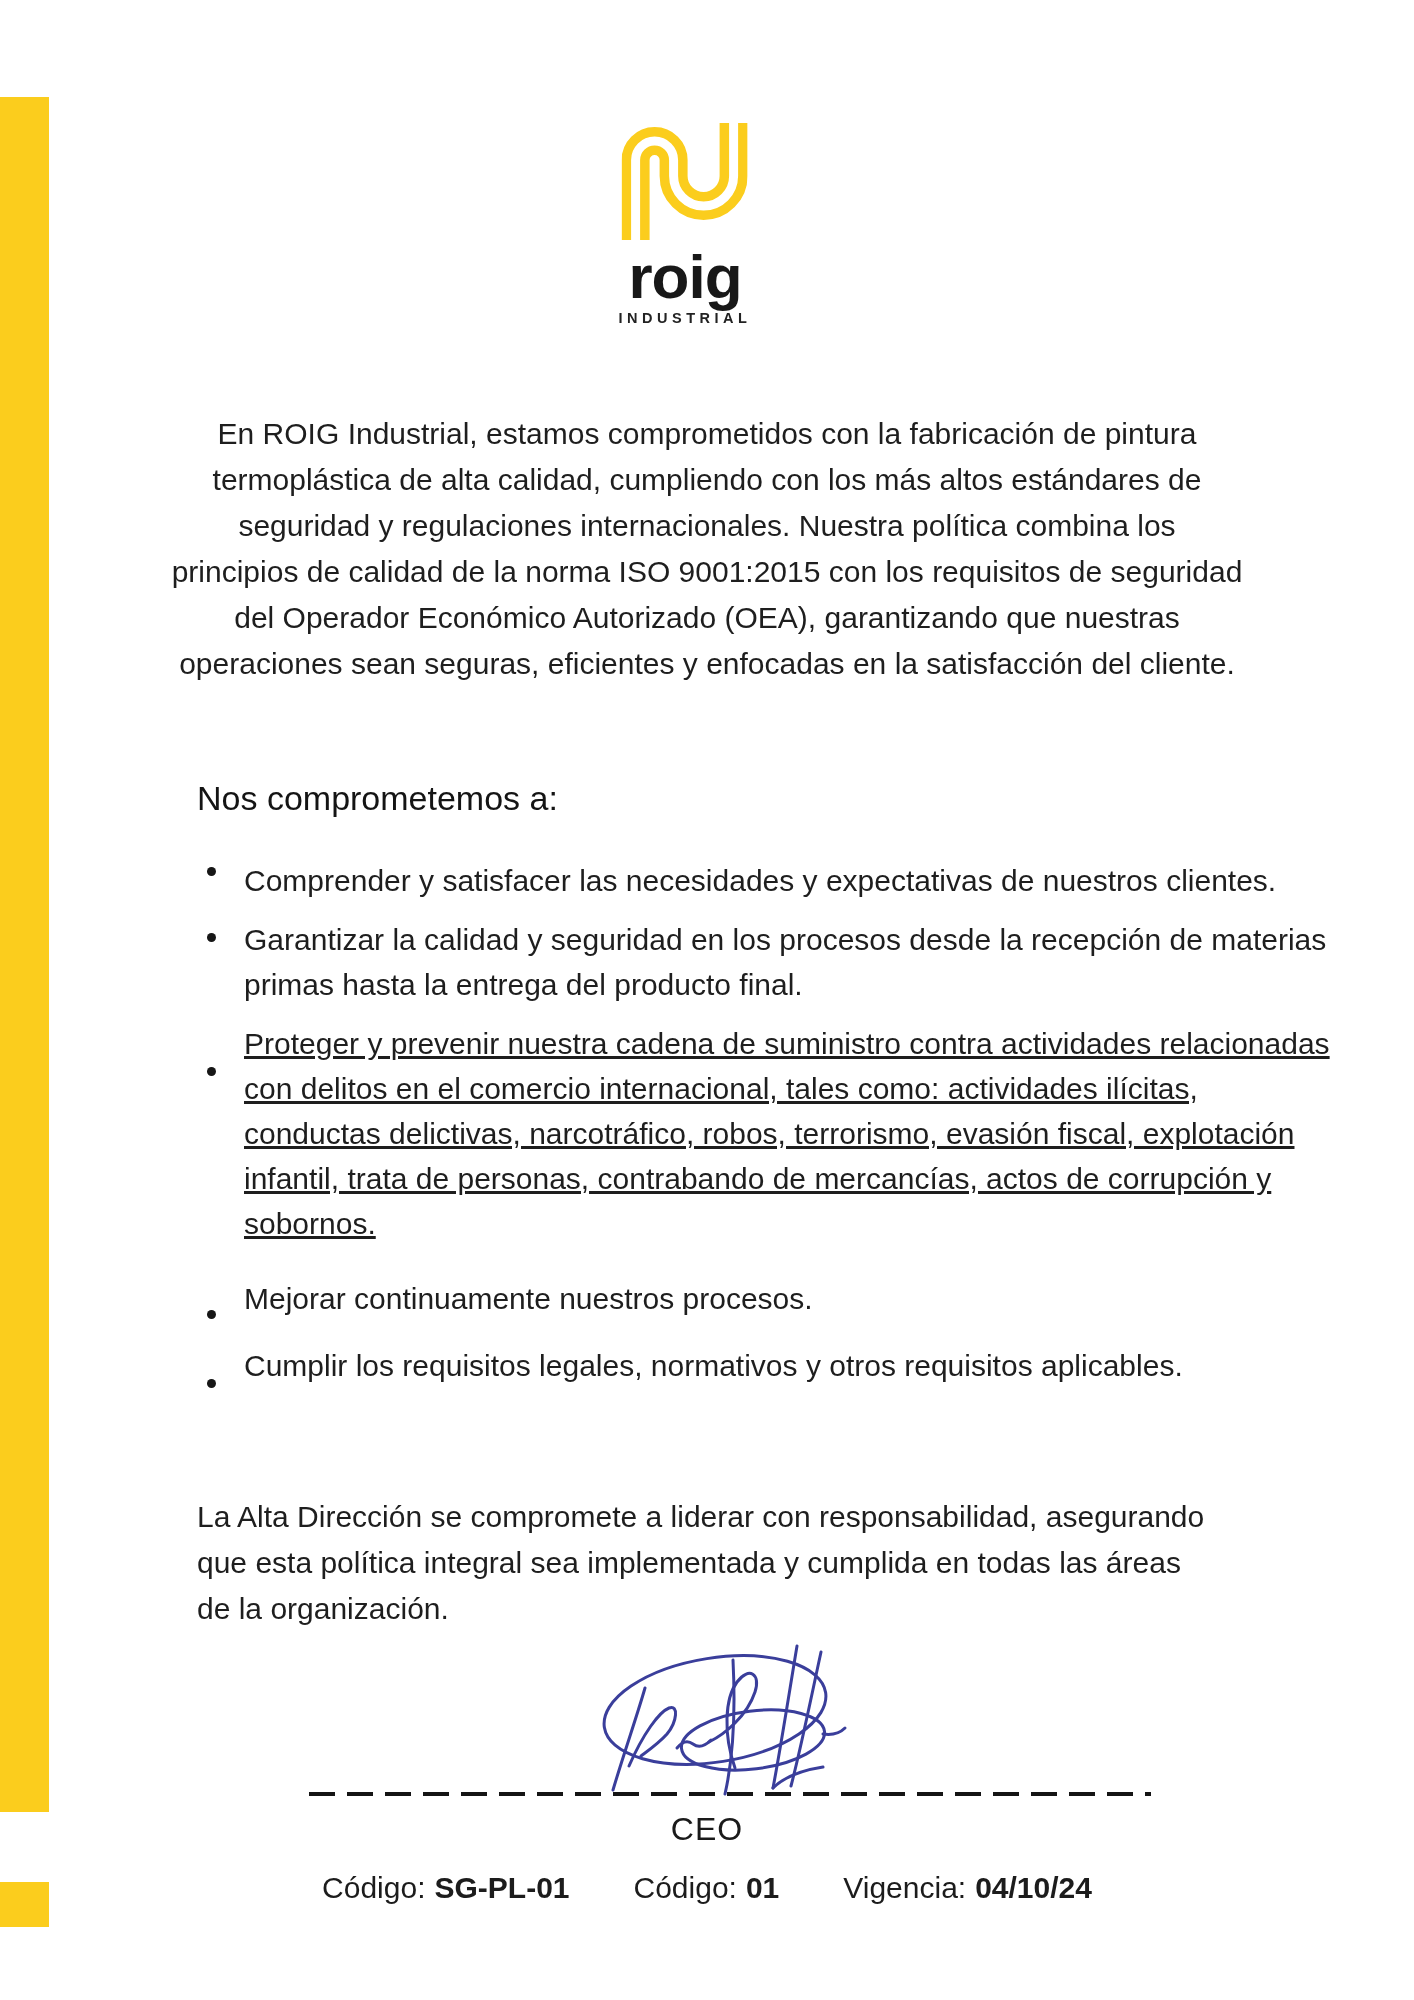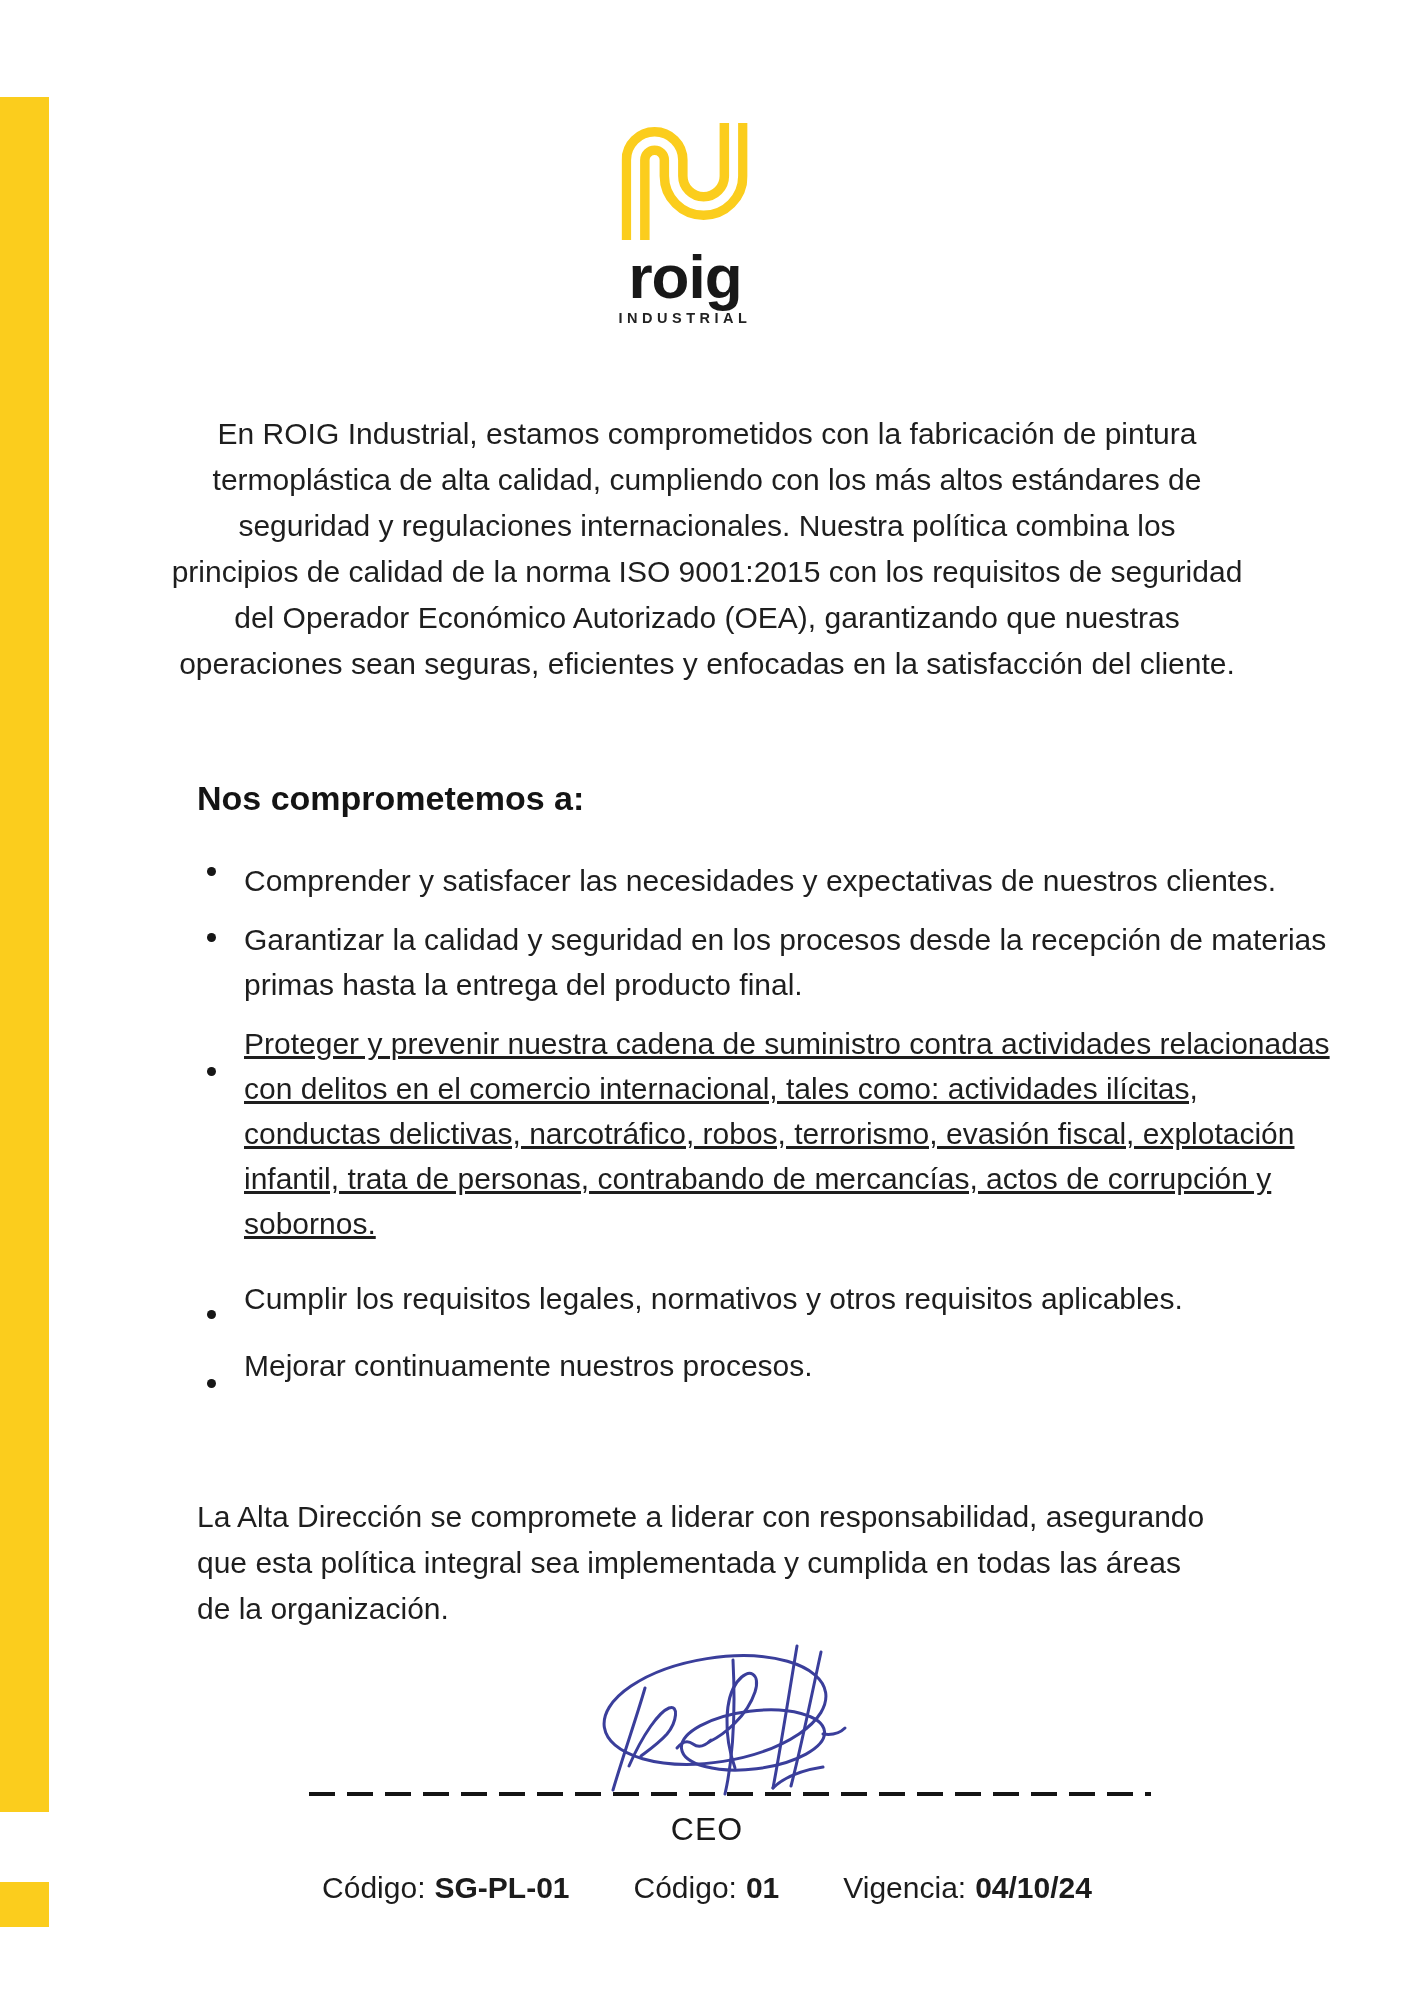--- a/index.html
+++ b/index.html
@@ -23,21 +23,21 @@
   .logo-word{font-weight:800;font-size:62px;letter-spacing:-1px;color:#181818;line-height:58px;margin-top:8px;}
   .logo-sub{font-weight:700;font-size:14.5px;letter-spacing:4.5px;color:#222;margin-top:4px;}
 
   
   .title{position:absolute;top:336px;left:0;width:100%;text-align:center;
          font-size:46px;font-weight:700;color:#101010;line-height:62px;}
   .intro{position:absolute;top:399px;left:0;width:100%;text-align:center;
          font-size:30px;line-height:46px;white-space:pre;color:#1e1e1e;}
 
   
-  .heading{position:absolute;top:764px;left:197px;font-size:34px;font-weight:700;color:#141414;line-height:44px;}
+  .heading{position:absolute;top:764px;left:197px;font-size:34px;font-weight:400;color:#141414;line-height:44px;}
   .commitments{position:absolute;top:846px;left:207px;width:1130px;list-style:none;}
   .c-item{display:flex;align-items:flex-start;font-size:30px;line-height:45px;color:#1e1e1e;margin-bottom:14px;}
   .c-item .dot{flex:0 0 9px;width:9px;height:9px;border-radius:50%;background:#161616;margin-right:28px;}
   .c-item:nth-child(1) .dot{margin-top:9px;}
   .c-item:nth-child(2) .dot{margin-top:16px;}
   .c-item:nth-child(3) .dot{margin-top:46px;}
   .c-item:nth-child(4) .dot{margin-top:34px;}
   .c-item:nth-child(5) .dot{margin-top:36px;}
   .c-item:nth-child(3){margin-bottom:30px;text-decoration:underline;}
   .c-item:nth-child(4){margin-bottom:22px;}
@@ -95,25 +95,25 @@
     <li class="c-item">
       <span class="dot"></span>
       <span class="c-text">Garantizar la calidad y seguridad en los procesos desde la recepción de materias primas hasta la entrega del producto final.</span>
     </li>
     <li class="c-item">
       <span class="dot"></span>
       <span class="c-text">Proteger y prevenir nuestra cadena de suministro contra actividades relacionadas con delitos en el comercio internacional, tales como: actividades ilícitas, conductas delictivas, narcotráfico, robos, terrorismo, evasión fiscal, explotación infantil, trata de personas, contrabando de mercancías, actos de corrupción y sobornos.</span>
     </li>
     <li class="c-item">
       <span class="dot"></span>
-      <span class="c-text">Cumplir los requisitos legales, normativos y otros requisitos aplicables.</span>
+      <span class="c-text">Mejorar continuamente nuestros procesos.</span>
     </li>
     <li class="c-item">
       <span class="dot"></span>
-      <span class="c-text">Mejorar continuamente nuestros procesos.</span>
+      <span class="c-text">Cumplir los requisitos legales, normativos y otros requisitos aplicables.</span>
     </li>
   </ul>
 
   <p class="closing">La Alta Dirección se compromete a liderar con responsabilidad, asegurando
 que esta política integral sea implementada y cumplida en todas las áreas
 de la organización.</p>
 
   <svg class="signature" width="270" height="160" viewBox="0 0 270 160" aria-hidden="true" fill="none" stroke="#3A3E9B" stroke-width="3" stroke-linecap="round">
     <ellipse cx="130" cy="72" rx="112" ry="52" transform="rotate(-9 130 72)"></ellipse>
     <ellipse cx="168" cy="102" rx="72" ry="29" transform="rotate(-7 168 102)"></ellipse>

